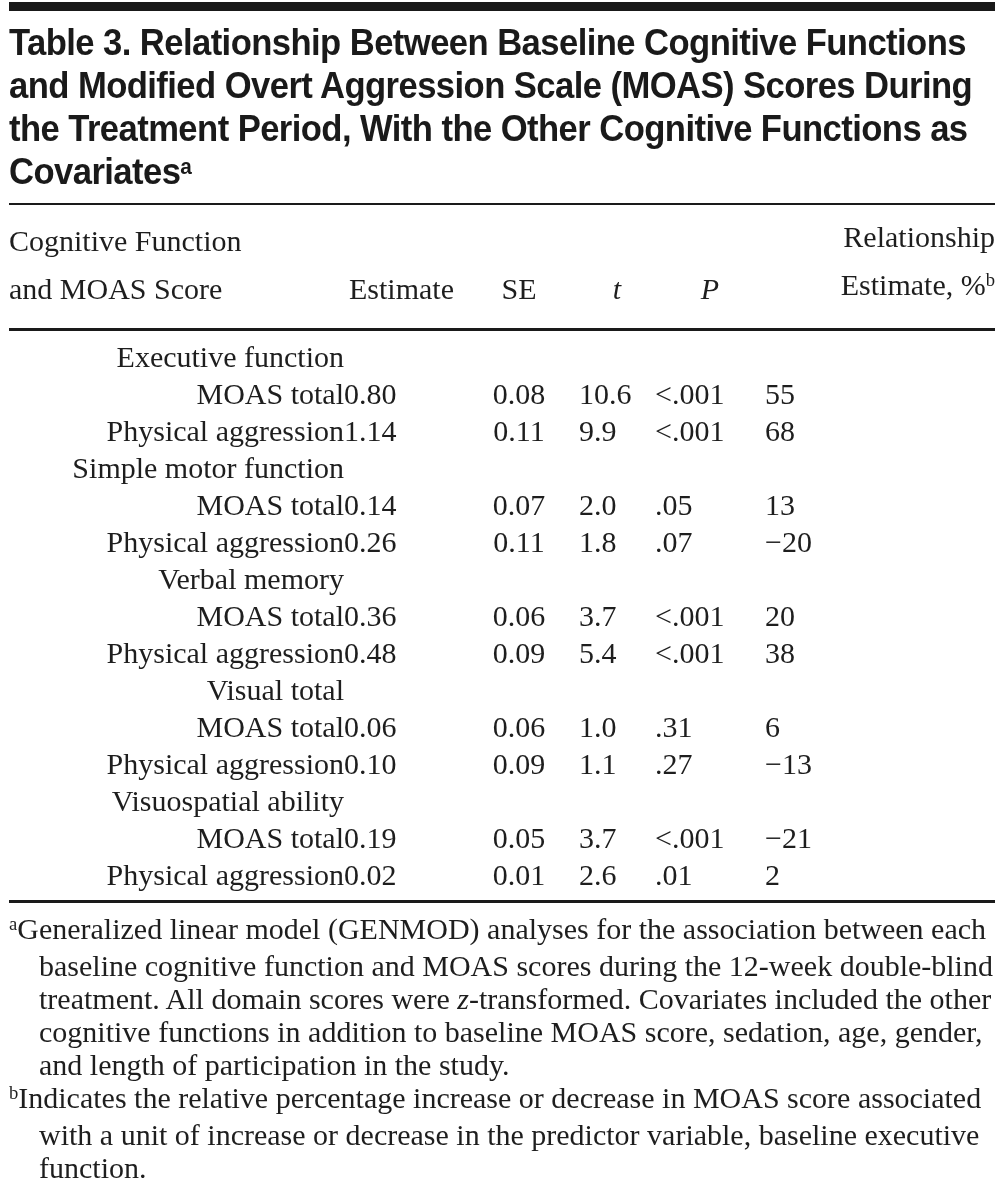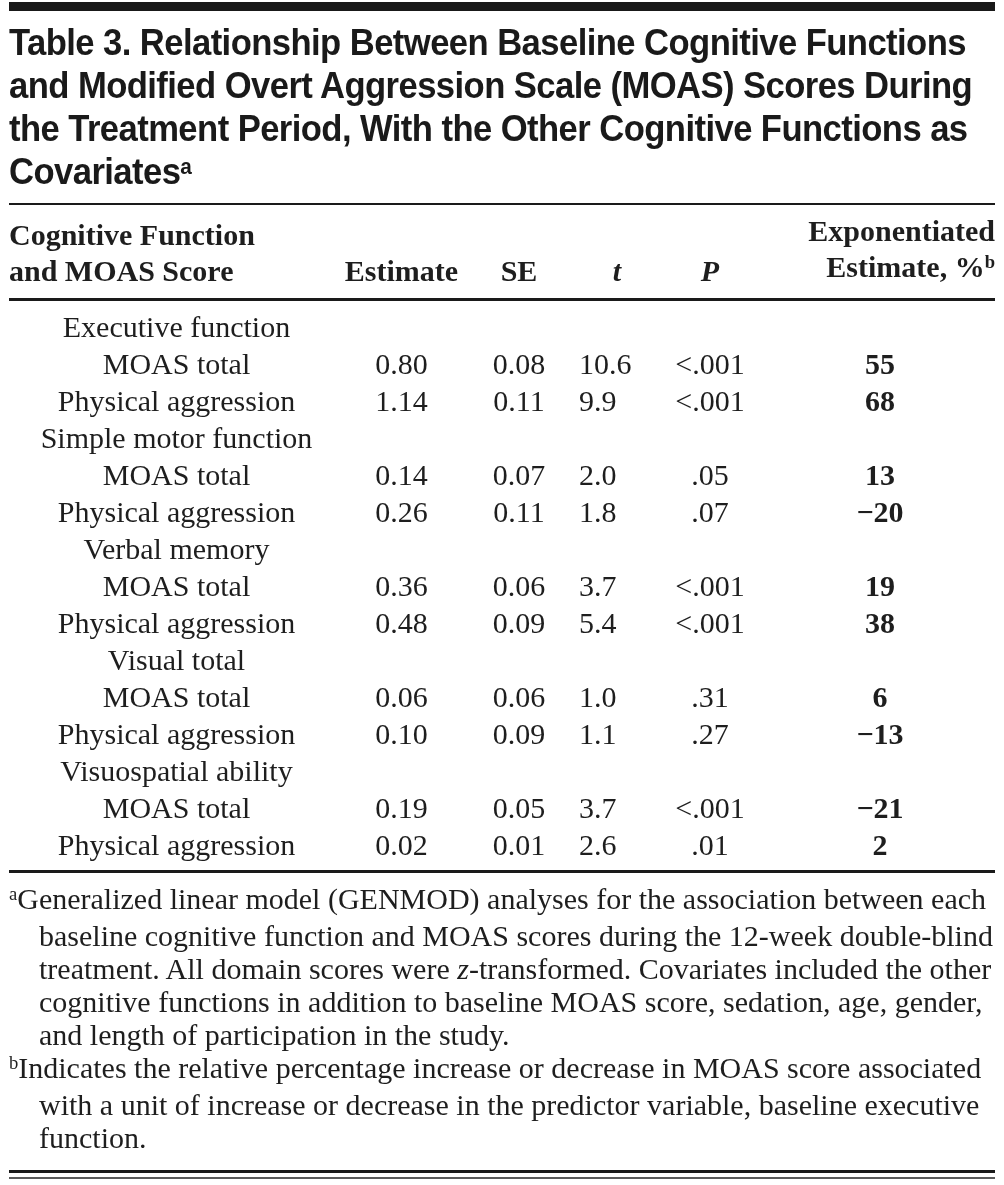--- a/index.html
+++ b/index.html
@@ -35,50 +35,50 @@
   .rule-title { border-top:2px solid #1a1a1a; margin-top:5px; }
 
   
   table.moas {
     width:986px;
     border-collapse:collapse;
     table-layout:fixed;
     font-size:30px;
   }
   table.moas th {
-    font-weight:bold;
+    font-weight:normal;
     vertical-align:bottom;
-    padding:8px 0 9px 0;
+    padding:8px 0 15px 0;
     border-bottom:3px solid #1a1a1a;
-    line-height:36px;
+    line-height:48px;
   }
   .h-left  { max-width:252px; text-align:left; }
   .h-right { max-width:218px; margin-left:auto; text-align:right; }
   th.c { text-align:center; }
   th.th-t, th.th-p { padding-right:22px; }
   .ital { font-style:italic; }
   th sup, .fn sup {
     font-size:62%;
     vertical-align:baseline;
     position:relative; top:-0.5em;
   }
   table.moas td {
     height:37px;
     padding:0;
     vertical-align:middle;
     line-height:34px;
   }
   tbody tr:first-child td { padding-top:7px; }
-  td.lbl   { text-align:center; padding-left:2px; }
+  td.lbl   { text-align:right; padding-left:2px; }
   td.sub   { padding-left:37px; }
-  td.est   { text-align:center; }
+  td.est   { }
   td.se    { text-align:center;margin-top:36px; }
   td.tv    { text-align:left; padding-right:12px; }
-  td.pv    { text-align:center; padding-right:14px; }
-  td.exp   { text-align:center; padding-right:70px;font-weight:bold; }
+  td.pv    { text-align:left; padding-right:14px; }
+  td.exp   { text-align:left; padding-right:70px; }
 
   .rule-mid { border-top:3px solid #1a1a1a; margin-top:7px; }
 
   
   .footnotes { margin-top:9px; width:988px; font-size:30px; line-height:33px; }
   .fn { padding-left:30px; text-indent:-30px; }
 
   .rule-bottom {
     margin-top:16px;
     height:4px;
@@ -109,21 +109,21 @@
     <thead>
       <tr>
         <th>
             <div class="h-left">Cognitive Function and MOAS Score</div>
           </th>
         <th class="c"><span>Estimate</span></th>
         <th class="c"><span>SE</span></th>
         <th class="c th-t ital"><span>t</span></th>
         <th class="c th-p ital"><span>P</span></th>
         <th>
-            <div class="h-right"><span>Exponentiated Estimate, %</span><sup>b</sup></div>
+            <div class="h-right"><span>Relationship Estimate, %</span><sup>b</sup></div>
           </th>
       </tr>
     </thead>
     <tbody>
 
       <tr>
         <td class="lbl">Executive function</td>
         <td></td>
           <td></td>
           <td></td>
@@ -179,21 +179,21 @@
           <td></td>
           <td></td>
           <td></td>
       </tr>
       <tr>
         <td class="lbl sub">MOAS total</td>
         <td class="est">0.36</td>
         <td class="se">0.06</td>
         <td class="tv">3.7</td>
         <td class="pv">&lt;.001</td>
-        <td class="exp">19</td>
+        <td class="exp">20</td>
       </tr>
       <tr>
         <td class="lbl sub">Physical aggression</td>
         <td class="est">0.48</td>
         <td class="se">0.09</td>
         <td class="tv">5.4</td>
         <td class="pv">&lt;.001</td>
         <td class="exp">38</td>
       </tr>
 

